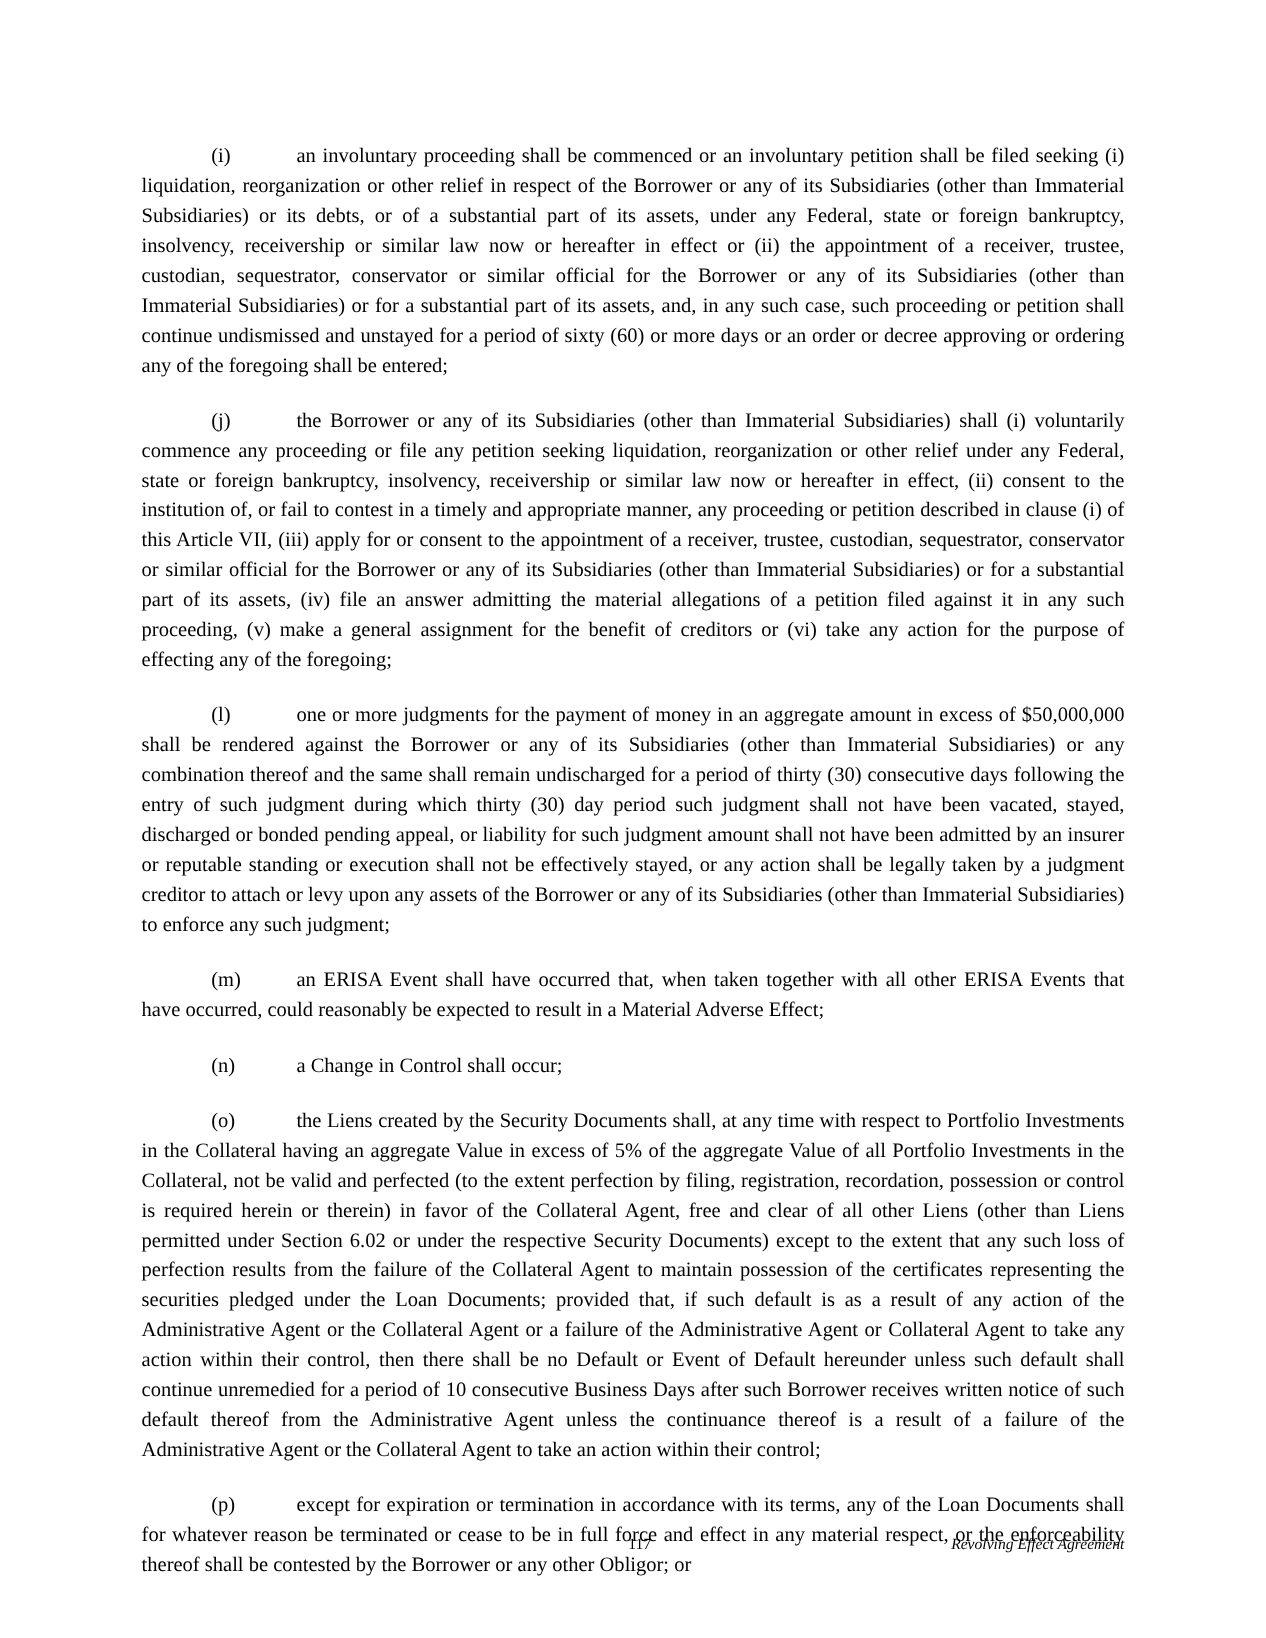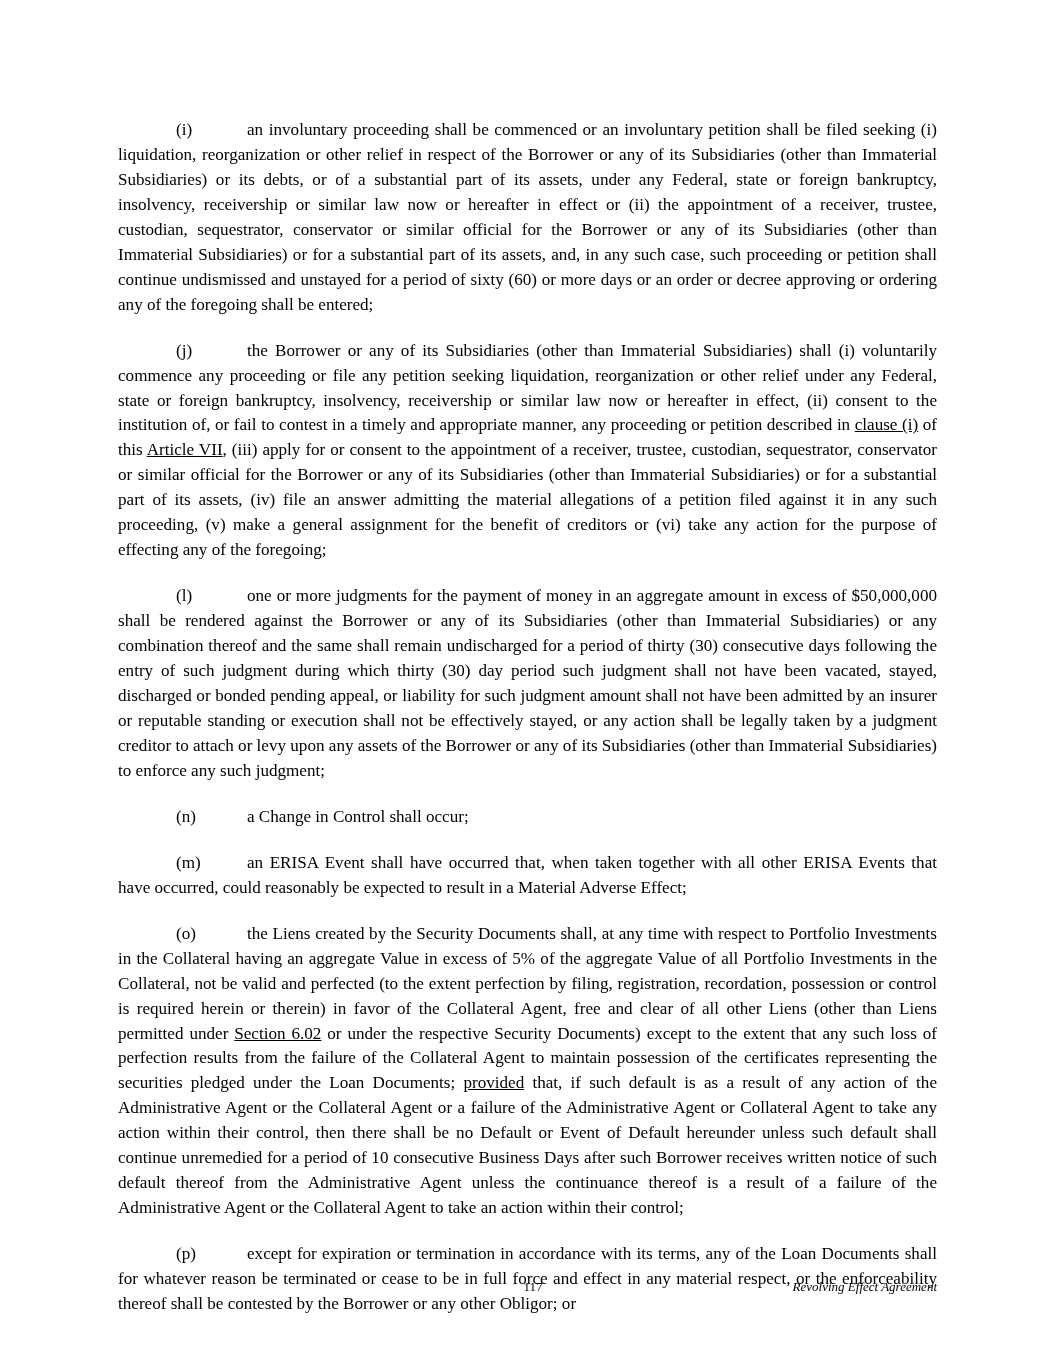--- a/index.html
+++ b/index.html
@@ -35,21 +35,20 @@
   }
   .marker-wrap {
     display: inline-block;
     width: 58px;
   }
   .lead {
     display: inline-block;
     width: 129px;
   }
   .u {
-    text-decoration: underline;
   }
   .footer {
     position: absolute;
     left: 118px;
     right: 118px;
     bottom: 62px;
     font-size: 13px;
   }
   .footer-inner {
     position: relative;
@@ -84,25 +83,25 @@
     <p class="para has-marker">
       <span class="lead"><span class="marker-wrap">&nbsp;</span><span>(j)</span></span><span>the Borrower or any of its Subsidiaries (other than Immaterial Subsidiaries) shall (i) voluntarily commence any proceeding or file any petition seeking liquidation, reorganization or other relief under any Federal, state or foreign bankruptcy, insolvency, receivership or similar law now or hereafter in effect, (ii) consent to the institution of, or fail to contest in a timely and appropriate manner, any proceeding or petition described in </span><span class="u">clause (i)</span><span> of this </span><span class="u">Article VII</span><span>, (iii) apply for or consent to the appointment of a receiver, trustee, custodian, sequestrator, conservator or similar official for the Borrower or any of its Subsidiaries (other than Immaterial Subsidiaries) or for a substantial part of its assets, (iv) file an answer admitting the material allegations of a petition filed against it in any such proceeding, (v) make a general assignment for the benefit of creditors or (vi) take any action for the purpose of effecting any of the foregoing;</span>
     </p>
 
 
     <p class="para has-marker">
       <span class="lead"><span class="marker-wrap">&nbsp;</span><span>(l)</span></span><span>one or more judgments for the payment of money in an aggregate amount in excess of $50,000,000 shall be rendered against the Borrower or any of its Subsidiaries (other than Immaterial Subsidiaries) or any combination thereof and the same shall remain undischarged for a period of thirty (30) consecutive days following the entry of such judgment during which thirty (30) day period such judgment shall not have been vacated, stayed, discharged or bonded pending appeal, or liability for such judgment amount shall not have been admitted by an insurer or reputable standing or execution shall not be effectively stayed, or any action shall be legally taken by a judgment creditor to attach or levy upon any assets of the Borrower or any of its Subsidiaries (other than Immaterial Subsidiaries) to enforce any such judgment;</span>
     </p>
 
     <p class="para has-marker">
-      <span class="lead"><span class="marker-wrap">&nbsp;</span><span>(n)</span></span><span>a Change in Control shall occur;</span>
+      <span class="lead"><span class="marker-wrap">&nbsp;</span><span>(m)</span></span><span>an ERISA Event shall have occurred that, when taken together with all other ERISA Events that have occurred, could reasonably be expected to result in a Material Adverse Effect;</span>
     </p>
 
     <p class="para has-marker">
-      <span class="lead"><span class="marker-wrap">&nbsp;</span><span>(m)</span></span><span>an ERISA Event shall have occurred that, when taken together with all other ERISA Events that have occurred, could reasonably be expected to result in a Material Adverse Effect;</span>
+      <span class="lead"><span class="marker-wrap">&nbsp;</span><span>(n)</span></span><span>a Change in Control shall occur;</span>
     </p>
 
     <p class="para has-marker">
       <span class="lead"><span class="marker-wrap">&nbsp;</span><span>(o)</span></span><span>the Liens created by the Security Documents shall, at any time with respect to Portfolio Investments in the Collateral having an aggregate Value in excess of 5% of the aggregate Value of all Portfolio Investments in the Collateral, not be valid and perfected (to the extent perfection by filing, registration, recordation, possession or control is required herein or therein) in favor of the Collateral Agent, free and clear of all other Liens (other than Liens permitted under </span><span class="u">Section 6.02</span><span> or under the respective Security Documents) except to the extent that any such loss of perfection results from the failure of the Collateral Agent to maintain possession of the certificates representing the securities pledged under the Loan Documents; </span><span class="u">provided</span><span> that, if such default is as a result of any action of the Administrative Agent or the Collateral Agent or a failure of the Administrative Agent or Collateral Agent to take any action within their control, then there shall be no Default or Event of Default hereunder unless such default shall continue unremedied for a period of 10 consecutive Business Days after such Borrower receives written notice of such default thereof from the Administrative Agent unless the continuance thereof is a result of a failure of the Administrative Agent or the Collateral Agent to take an action within their control;</span>
     </p>
 
     <p class="para has-marker">
       <span class="lead"><span class="marker-wrap">&nbsp;</span><span>(p)</span></span><span>except for expiration or termination in accordance with its terms, any of the Loan Documents shall for whatever reason be terminated or cease to be in full force and effect in any material respect, or the enforceability thereof shall be contested by the Borrower or any other Obligor; or</span>
     </p>
 

